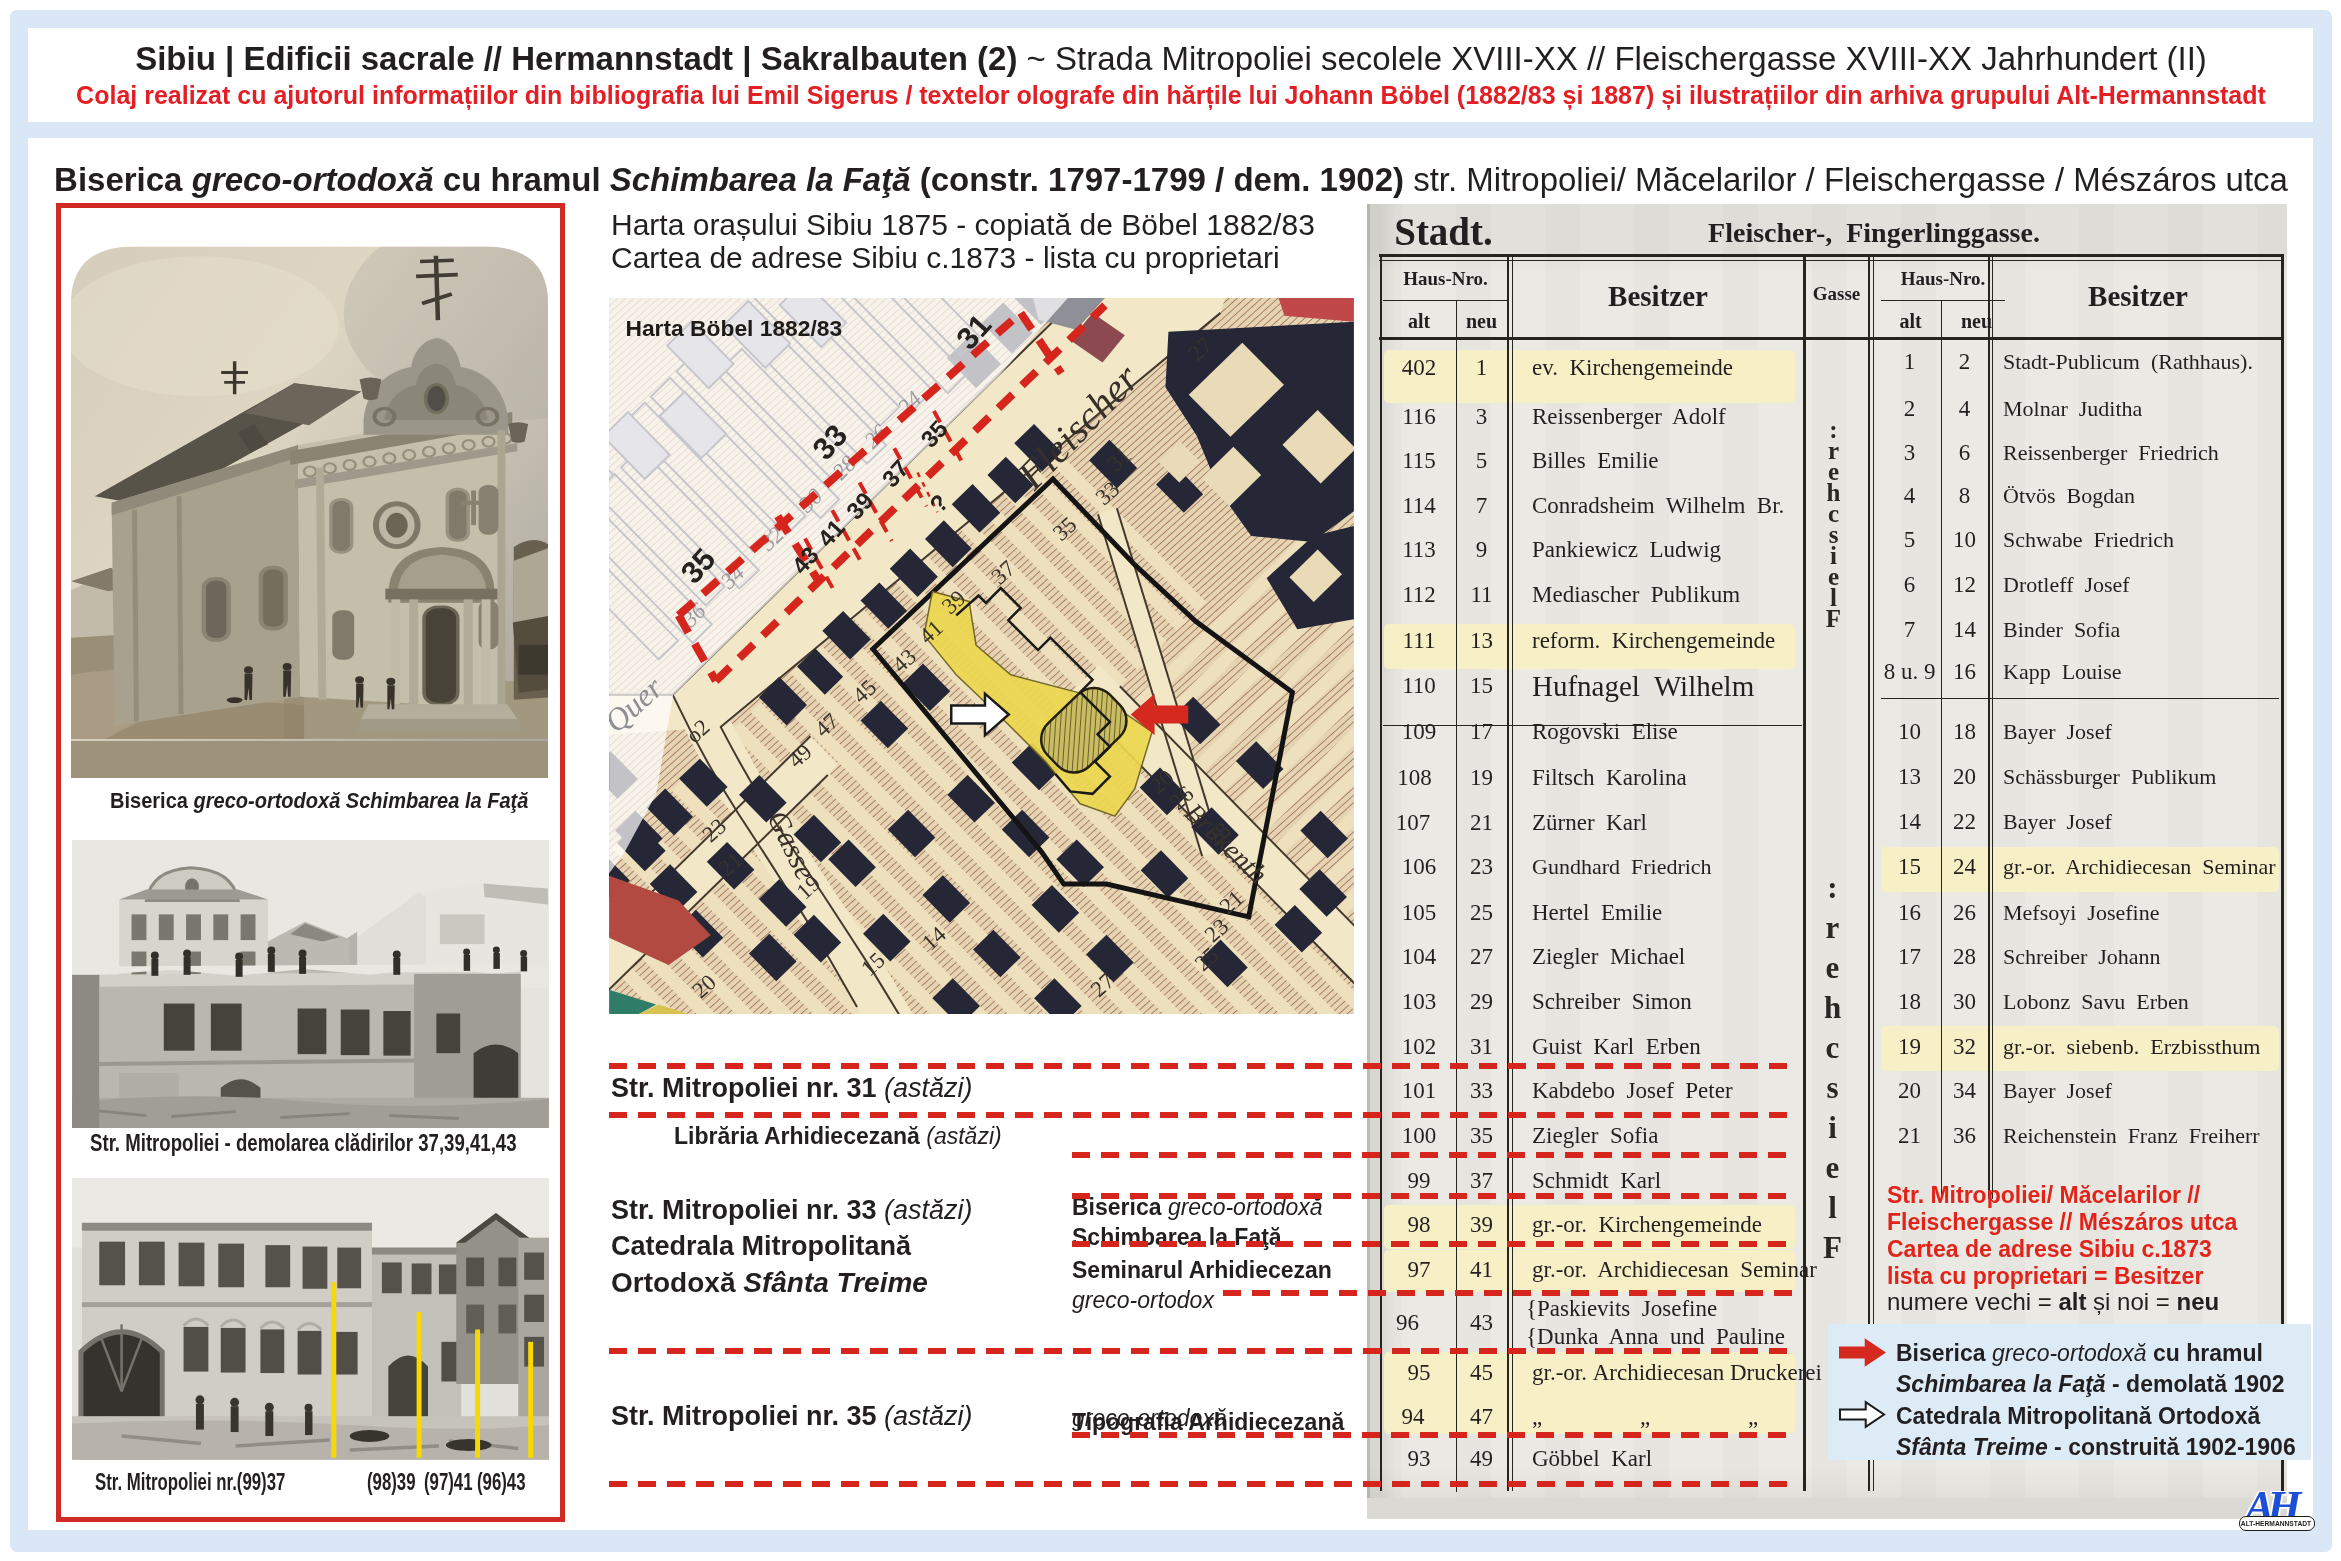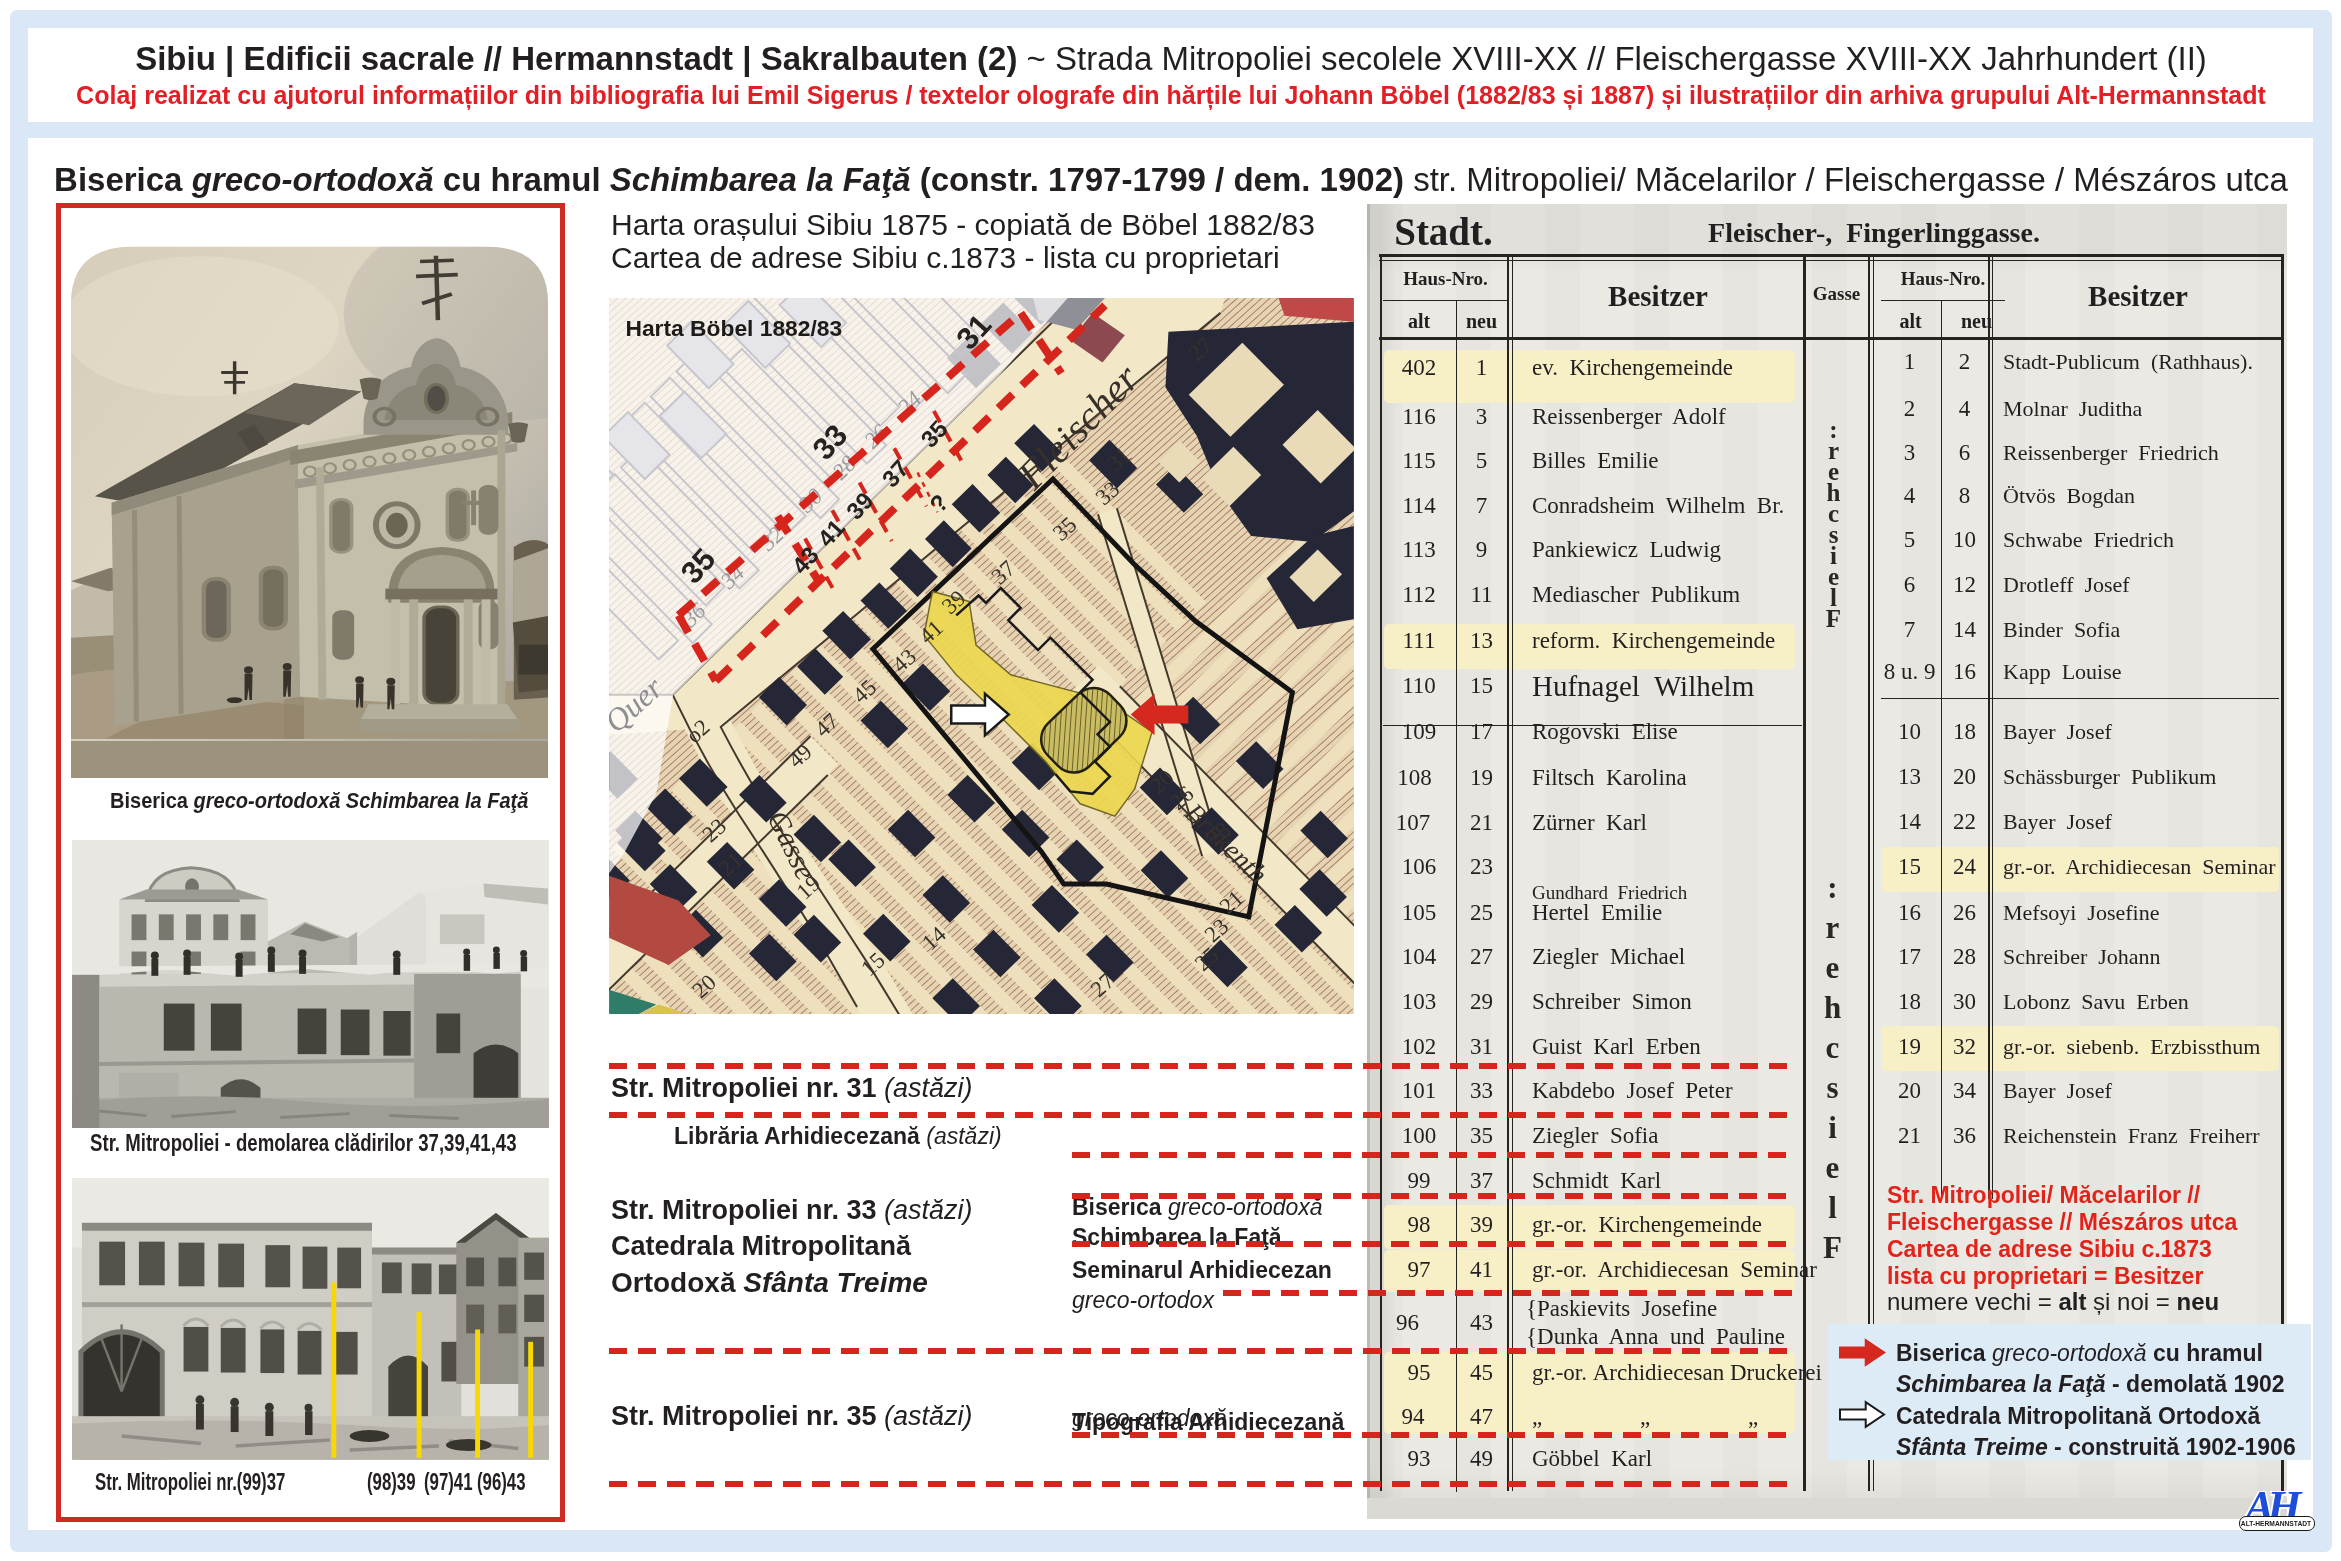--- a/index.html
+++ b/index.html
@@ -728,21 +728,21 @@
 <div class="t ser" style="left:1456px;top:719px;width:51px;text-align:center;font-size:23px;line-height:26px;">17</div>
 <div class="t ser" style="left:1532px;top:719px;font-size:23px;line-height:26px;">Rogovski&nbsp; Elise</div>
 <div class="t ser" style="left:1383px;top:765px;width:63px;text-align:center;font-size:23px;line-height:26px;">108</div>
 <div class="t ser" style="left:1456px;top:765px;width:51px;text-align:center;font-size:23px;line-height:26px;">19</div>
 <div class="t ser" style="left:1532px;top:765px;font-size:23px;line-height:26px;">Filtsch&nbsp; Karolina</div>
 <div class="t ser" style="left:1383px;top:810px;width:60px;text-align:center;font-size:23px;line-height:26px;">107</div>
 <div class="t ser" style="left:1456px;top:810px;width:51px;text-align:center;font-size:23px;line-height:26px;">21</div>
 <div class="t ser" style="left:1532px;top:810px;font-size:23px;line-height:26px;">Zürner&nbsp; Karl</div>
 <div class="t ser" style="left:1383px;top:854px;width:72px;text-align:center;font-size:23px;line-height:26px;">106</div>
 <div class="t ser" style="left:1456px;top:854px;width:51px;text-align:center;font-size:23px;line-height:26px;">23</div>
-<div class="t ser" style="left:1532px;top:854px;font-size:19px;line-height:26px;margin-top:26px;">Gundhard&nbsp; Friedrich</div>
+<div class="t ser" style="left:1532px;top:854px;font-size:22px;line-height:26px;">Gundhard&nbsp; Friedrich</div>
 <div class="t ser" style="left:1383px;top:900px;width:72px;text-align:center;font-size:23px;line-height:26px;">105</div>
 <div class="t ser" style="left:1456px;top:900px;width:51px;text-align:center;font-size:23px;line-height:26px;">25</div>
 <div class="t ser" style="left:1532px;top:900px;font-size:23px;line-height:26px;">Hertel&nbsp; Emilie</div>
 <div class="t ser" style="left:1383px;top:944px;width:72px;text-align:center;font-size:23px;line-height:26px;">104</div>
 <div class="t ser" style="left:1456px;top:944px;width:51px;text-align:center;font-size:23px;line-height:26px;">27</div>
 <div class="t ser" style="left:1532px;top:944px;font-size:23px;line-height:26px;">Ziegler&nbsp; Michael</div>
 <div class="t ser" style="left:1383px;top:989px;width:72px;text-align:center;font-size:23px;line-height:26px;">103</div>
 <div class="t ser" style="left:1456px;top:989px;width:51px;text-align:center;font-size:23px;line-height:26px;">29</div>
 <div class="t ser" style="left:1532px;top:989px;font-size:23px;line-height:26px;">Schreiber&nbsp; Simon</div>
 <div class="t ser" style="left:1383px;top:1034px;width:72px;text-align:center;font-size:23px;line-height:26px;">102</div>

